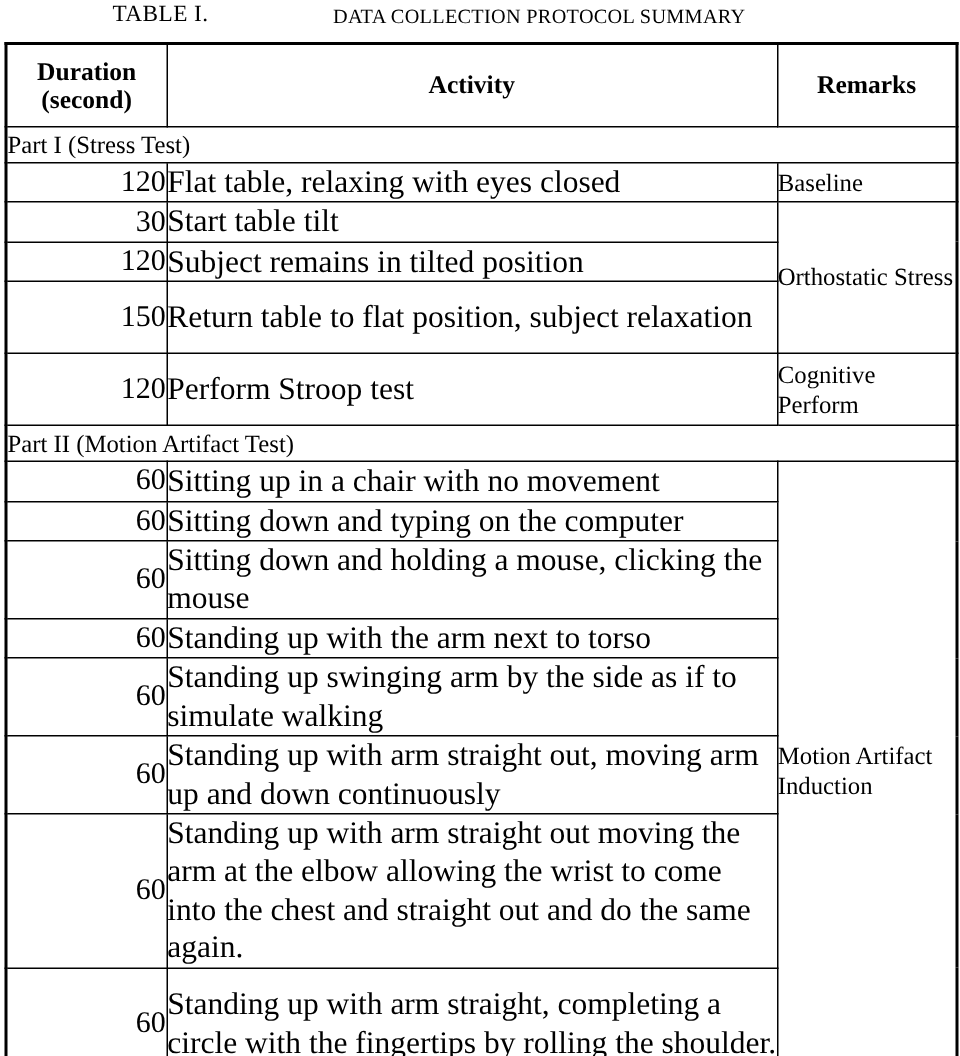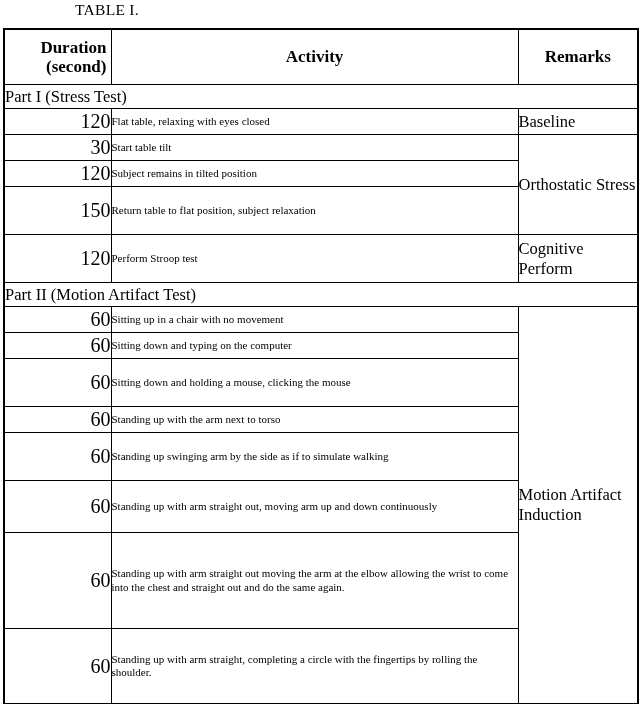--- a/index.html
+++ b/index.html
@@ -66,21 +66,21 @@
   col.c-remarks  { width: 120px; }
 
   
   tr.head th {
     text-align: center;
     font-weight: bold;
     font-size: 17px;
     height: 54px;
     line-height: 1.12;
   }
-  tr.head th.th-duration { padding: 0 4px; text-align: right; }
+  tr.head th.th-duration { padding: 0 4px; }
   tr.head th.th-activity { }
   tr.head th.th-remarks  { }
 
   
   td.section {
     text-align: left;
     font-size: 16.5px;
     height: 23px;
     line-height: 23px;
   }
@@ -88,21 +88,21 @@
   
   td.dur {
     text-align: right;
     font-size: 20px;
     line-height: 1.25;
   }
 
   
   td.act {
     text-align: left;
-    font-size: 11px;
+    font-size: 21px;
     line-height: 1.21;
     padding: 2px 6px 2px 12px;
   }
 
   
   td.rem {
     text-align: left;
     font-size: 16.5px;
     line-height: 1.21;
     padding: 2px 6px 2px 10px;
@@ -115,20 +115,21 @@
   tr.r2 td { height: 47px; }
   tr.r3 td { height: 51px; }
   tr.r4 td { height: 95px; }
   tr.r4b td { height: 74px; }
 </style>
 </head>
 <body>
 
 <div class="caption">
   <span class="caption-label">TABLE I.</span>
+  <span class="caption-title">DATA COLLECTION PROTOCOL SUMMARY</span>
 </div>
 
 <div class="table-wrap">
   <table class="protocol">
     <colgroup>
       <col class="c-duration">
       <col class="c-activity">
       <col class="c-remarks">
     </colgroup>
     <tbody>

